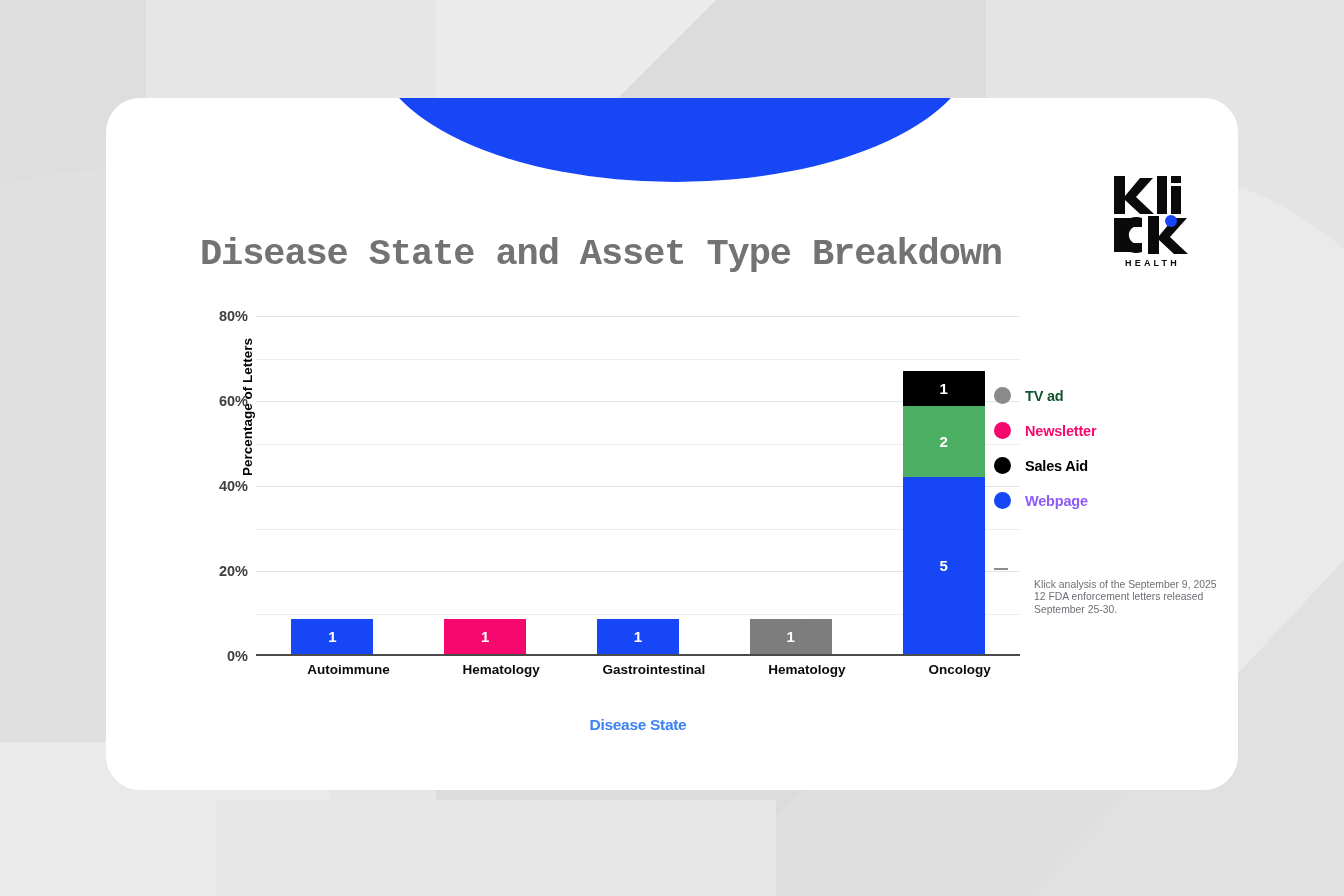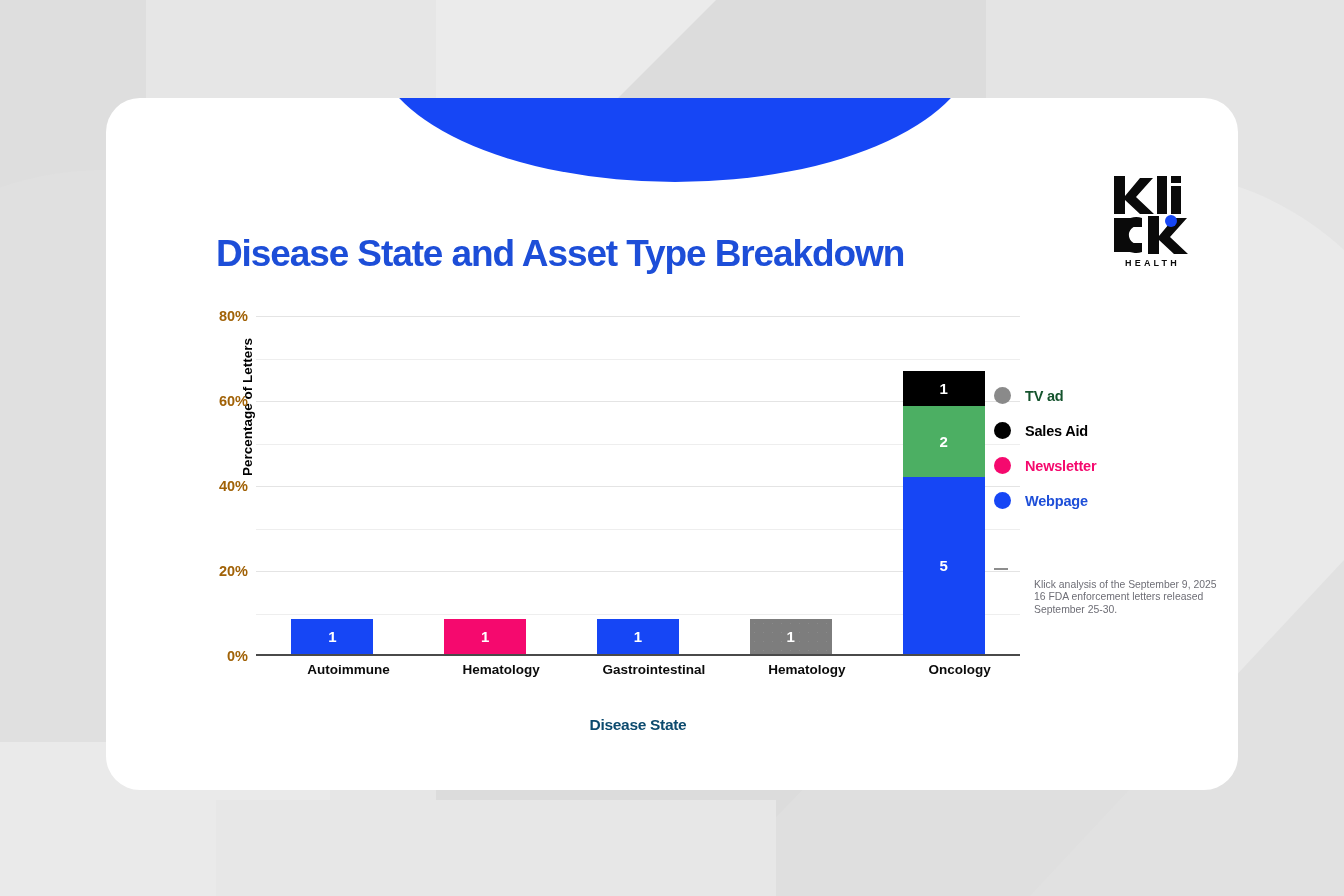--- a/index.html
+++ b/index.html
@@ -40,26 +40,27 @@
     font-weight:bold;
     letter-spacing:3.2px;
     color:#0a0a0a;
     text-align:center;
     padding-left:3px;
   }
 
   
   #title {
     position:absolute;
-    left:110px; top:135px;
+    left:94px; top:135px;
     font-size:37px;
     font-weight:bold;
     letter-spacing:-1.1px;
-    color:#1d4ed8;
-    white-space:nowrap;
+    color:#737373;
+    white-space:nowrap;
+    font-family:Liberation Mono, monospace;
   }
 
   
   #chart-area {
     position:absolute;
     left:94px; top:218px;
     width:820px; height:460px;
   }
   #ylabel {
     position:absolute;
@@ -76,21 +77,21 @@
     position:absolute;
     left:0; top:0;
     width:48px; height:340px;
   }
   .ytick {
     position:absolute;
     right:0;
     transform:translateY(-50%);
     font-size:14.5px;
     font-weight:bold;
-    color:#a16207;
+    color:#404040;
     white-space:nowrap;
   }
   #plot {
     position:absolute;
     left:56px; top:0;
     width:764px; height:340px;
   }
   .gridline {
     position:absolute;
     left:0; right:0;
@@ -148,21 +149,21 @@
     color:#0b0b0b;
   }
   #xlabel {
     position:absolute;
     left:56px; top:400px;
     width:764px;
     text-align:center;
     font-size:15.5px;
     font-weight:bold;
     letter-spacing:-0.3px;
-    color:#0c4a6e;
+    color:#3b82f6;
   }
 
   
   #legend {
     position:absolute;
     left:888px; top:280px;
     width:230px;
   }
   .legend-row {
     display:flex;
@@ -326,35 +327,35 @@
       </div>
     <div id="xlabel">Disease State</div>
   </div>
 
   <div id="legend">
       <div class="legend-row">
         <span class="legend-dot" style="background-color: rgb(138, 138, 138);"></span>
         <span class="legend-label" style="color: #14532d;">TV ad</span>
       </div>
       <div class="legend-row">
+        <span class="legend-dot" style="background-color: rgb(245, 9, 110);"></span>
+        <span class="legend-label" style="color: rgb(245, 9, 110);">Newsletter</span>
+      </div>
+      <div class="legend-row">
         <span class="legend-dot" style="background-color: rgb(0, 0, 0);"></span>
         <span class="legend-label" style="color: rgb(0, 0, 0);">Sales Aid</span>
       </div>
       <div class="legend-row">
-        <span class="legend-dot" style="background-color: rgb(245, 9, 110);"></span>
-        <span class="legend-label" style="color: rgb(245, 9, 110);">Newsletter</span>
-      </div>
-      <div class="legend-row">
         <span class="legend-dot" style="background-color: rgb(22, 70, 245);"></span>
-        <span class="legend-label" style="color: #1d4ed8;">Webpage</span>
+        <span class="legend-label" style="color: #8b5cf6;">Webpage</span>
       </div>
     </div>
 
   <div id="footnote">
     <div id="footnote-rule"></div>
     <div id="footnote-lines">
         <div class="footnote-line">Klick analysis of the September 9, 2025</div>
-        <div class="footnote-line">16 FDA enforcement letters released</div>
+        <div class="footnote-line">12 FDA enforcement letters released</div>
         <div class="footnote-line">September 25-30.</div>
       </div>
   </div>
 
 </div>
 
 </body></html>

